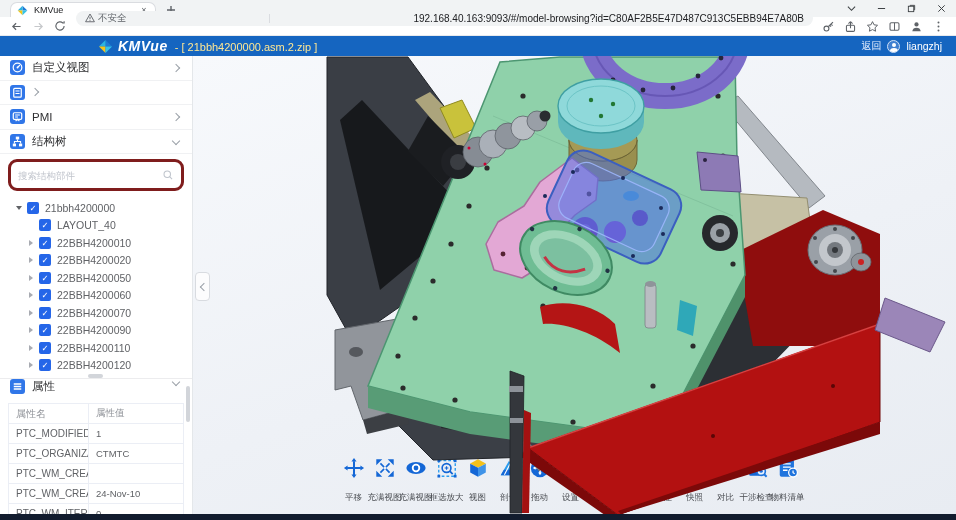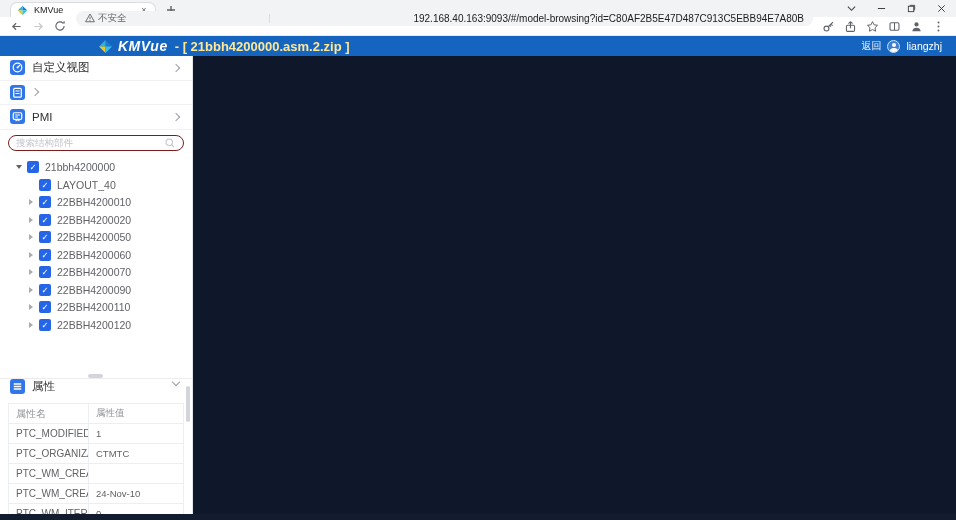--- a/index.html
+++ b/index.html
@@ -25,41 +25,41 @@
   .sep { width:1px; height:9px; background:#dadce0; margin:0 7px; flex:none; }
   .urltext { font-size:10px; color:#202124; white-space:nowrap; }
   .rightics { display:flex; align-items:center; gap:7px; flex:none; margin-right:2px; }
   .ric { width:15px; height:15px; display:flex; align-items:center; justify-content:center; }
 
   
   .apphdr { position:absolute; left:0; top:36px; width:956px; height:20px; background:#1565c0; display:flex; align-items:center; color:#fff; }
   .logo { display:flex; align-items:center; margin-left:98px; }
   .logo svg { width:15px; height:15px; margin-right:5px; }
   .logotext { font-size:14px; font-weight:bold; font-style:italic; letter-spacing:.5px; color:#fff; }
-  .filelabel { font-size:13px; font-weight:bold; color:#ffe793; margin-left:7px; margin-top:1px; }
+  .filelabel { font-size:11px; font-weight:normal; color:#ffe793; margin-left:7px; margin-top:1px; }
   .hdr-right { position:absolute; right:14px; top:0; height:20px; display:flex; align-items:center; gap:6px; }
   .backbtn { font-size:10px; color:#eaf2ff; }
   .hdravatar { width:13px; height:13px; border-radius:50%; border:1px solid #cfe0f5; position:relative; overflow:hidden; background:#3f7fd0; }
   .hdravatar:before { content:""; position:absolute; left:3.5px; top:2px; width:4px; height:4px; border-radius:50%; background:#fff; }
   .hdravatar:after { content:""; position:absolute; left:1.5px; top:7px; width:8px; height:6px; border-radius:50% 50% 0 0; background:#fff; }
   .uname { font-size:10.5px; color:#fff; }
 
   
-  .content { position:absolute; left:0; top:56px; width:956px; height:458px; display:flex;flex-direction:column; }
+  .content { position:absolute; left:0; top:56px; width:956px; height:458px; display:flex; }
   .sidebar { width:193px; height:458px; background:#fff; border-right:1px solid #e4e7ea; position:relative; overflow:hidden; flex:none; }
   .viewport { position:relative; flex:1; height:458px; background:linear-gradient(160deg,#f7f9fc 0%,#eef1f6 55%,#e8ecf2 100%); overflow:hidden; }
 
   
   .m-item { height:24.5px; display:flex; align-items:center; padding:0 10px; border-bottom:1px solid #f0f1f3; }
   .m-ic { width:15px; height:15px; border-radius:3px; background:#3076e8; margin-right:7px; flex:none; }
   .m-lbl { flex:1; font-size:11.5px; color:#303133; }
   .chev { width:6px; height:6px; border-right:1.4px solid #9aa0a8; border-bottom:1.4px solid #9aa0a8; transform:rotate(-45deg); margin-right:3px; }
   .chev.down { transform:rotate(45deg); }
 
-  .searchbox { margin:5px 8px 4px 8px; height:16px; border:1px solid #7f1d1d; border-radius:9px; display:flex; align-items:center; padding:0 7px; background:#fff; }
+  .searchbox { margin:5px 8px 4px 8px; height:32px; border:3px solid #7f1d1d; border-radius:9px; display:flex; align-items:center; padding:0 7px; background:#fff; }
   .searchbox input { border:none; outline:none; flex:1; font-size:9.5px; color:#606266; font-family:inherit; background:transparent; }
   .searchbox input::placeholder { color:#c0c4cc; }
 
   
   .tree { padding:4px 0 0 0; }
   .t-row { height:17.5px; display:flex; align-items:center; font-size:10.5px; color:#606266; }
   .t-caret { width:10px; display:flex; justify-content:center; flex:none; }
   .car-r { width:0; height:0; border-left:4px solid #a8abb2; border-top:3.5px solid transparent; border-bottom:3.5px solid transparent; }
   .car-d { width:0; height:0; border-top:4px solid #606266; border-left:3.5px solid transparent; border-right:3.5px solid transparent; }
   .t-cb { width:12px; height:12px; background:#2566e8; border-radius:2px; color:#fff; font-size:8.5px; line-height:12px; text-align:center; margin:0 6px 0 3px; flex:none; }
@@ -244,20 +244,30 @@
             <span class="chev"></span>
           </div>
           <div class="m-item">
             <span class="m-ic"><svg width="15" height="15" viewBox="0 0 16 16">
                 <rect x="3.5" y="4" width="9" height="7" rx="1.2" fill="none" stroke="#fff" stroke-width="1.3"></rect>
                 <path d="M5.5 6.5h5M5.5 8.5h3" stroke="#fff" stroke-width="1.1"></path>
                 <path d="M6 12.8l2-1.8 2 1.8" fill="none" stroke="#fff" stroke-width="1.1"></path>
               </svg></span>
             <span class="m-lbl">PMI</span>
             <span class="chev"></span>
+          </div>
+          <div class="m-item">
+            <span class="m-ic"><svg width="15" height="15" viewBox="0 0 16 16">
+                <rect x="6.2" y="2.8" width="3.6" height="3" fill="#fff"></rect>
+                <rect x="3" y="10.2" width="3.4" height="3" fill="#fff"></rect>
+                <rect x="9.6" y="10.2" width="3.4" height="3" fill="#fff"></rect>
+                <path d="M8 5.8v2.2M8 8H4.7v2.2M8 8h3.3v2.2" stroke="#fff" stroke-width="1.1" fill="none"></path>
+              </svg></span>
+            <span class="m-lbl">结构树</span>
+            <span class="chev down"></span>
           </div>
         </div>
       <div class="searchbox">
         <input placeholder="搜索结构部件" style="">
         <svg width="12" height="12" viewBox="0 0 16 16">
             <circle cx="7" cy="7" r="4.3" fill="none" stroke="#bfc4cc" stroke-width="1.4"></circle>
             <path d="M10.2 10.2l3.2 3.2" stroke="#bfc4cc" stroke-width="1.4"></path>
           </svg>
       </div>
       <div class="tree" id="tree">

